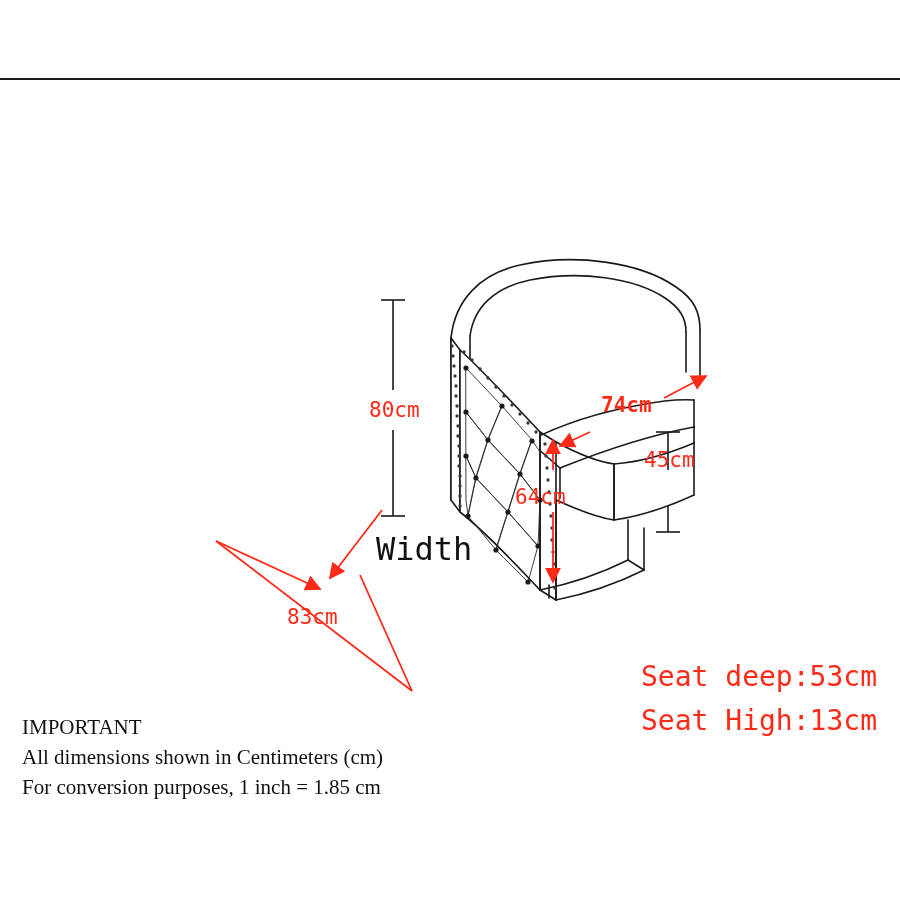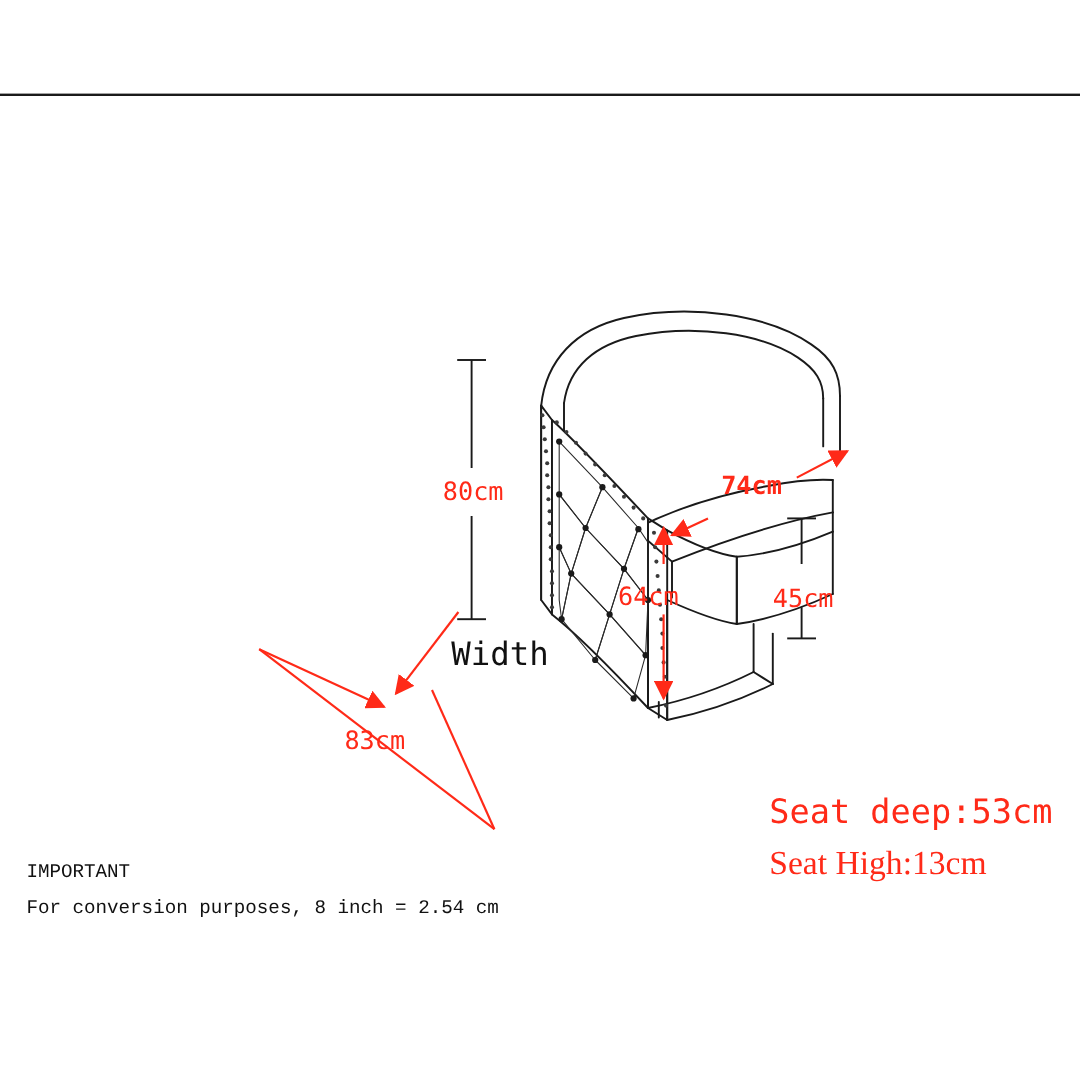--- a/index.html
+++ b/index.html
@@ -33,28 +33,28 @@
     letter-spacing: 0px;
     white-space: nowrap;
   }
   .dim-label.big {
     font-size: 28px;
   }
   .black-label {
     position: absolute;
     color: #111111;
     font-family: "DejaVu Sans Mono", monospace;
-    font-size: 27px;
+    font-size: 32px;
     white-space: nowrap;
   }
   .note {
     position: absolute;
     color: #111111;
-    font-family: Liberation Mono, monospace;
-    font-size: 16px;
+    font-family: Liberation Serif, serif;
+    font-size: 21px;
     line-height: 30px;
     white-space: nowrap;
   }
   .note div { white-space: nowrap; }
 
   svg.layer {
     position: absolute;
     left: 0;
     top: 0;
     width: 900px;
@@ -239,28 +239,29 @@
       <path d="M382,510 L330,578" marker-end="url(#arrow-red)"></path>
     </g>
   </svg>
 
   <div class="dim-label" id="label-80" style="left:369px; top:398px;">80cm</div>
 
   <div class="dim-label" id="label-74" style="left:601px; top:393px;font-weight:bold;">74cm</div>
 
   <div class="dim-label" id="label-64" style="left:515px; top:485px;">64cm</div>
 
-  <div class="dim-label" id="label-45" style="left:644px; top:487px;">45cm</div>
+  <div class="dim-label" id="label-45" style="left:644px; top:448px;">45cm</div>
 
   <div class="dim-label" id="label-83" style="left:287px; top:605px;">83cm</div>
 
   <div class="black-label" id="label-width" style="left:376px; top:530px;">Width</div>
 
   <div class="dim-label big" id="label-seat-deep" style="left:641px; top:660px;">Seat deep:53cm</div>
 
-  <div class="dim-label big" id="label-seat-high" style="left:641px; top:704px;font-family:Liberation Serif, serif;">Seat High:13cm</div>
+  <div class="dim-label big" id="label-seat-high" style="left:641px; top:704px;">Seat High:13cm</div>
 
   <div class="note" id="important-note" style="left:22px; top:712px;">
     <div>IMPORTANT</div>
-    <div>For conversion purposes, 8 inch = 2.54 cm</div>
+    <div>All dimensions shown in Centimeters (cm)</div>
+    <div>For conversion purposes, 1 inch = 1.85 cm</div>
   </div>
 
 </div>
 
 </body></html>

